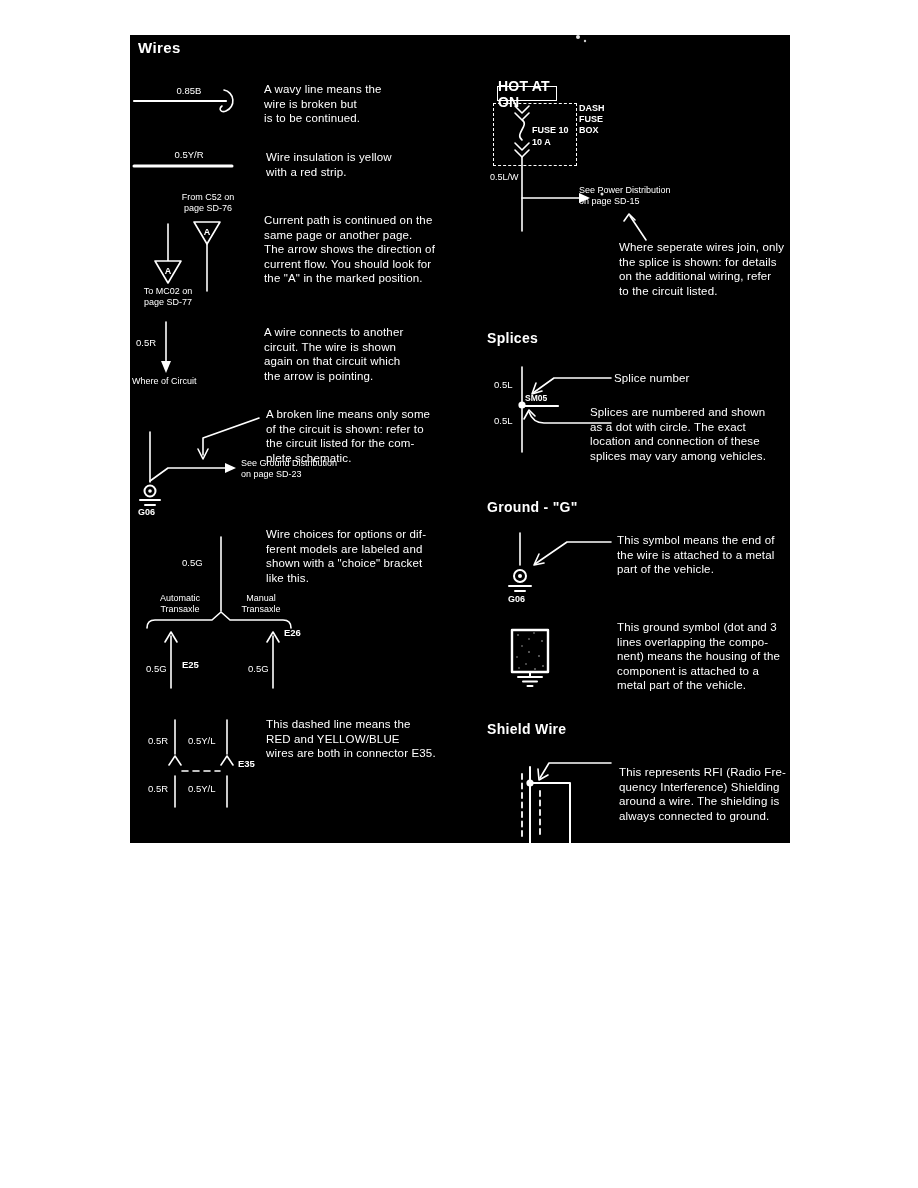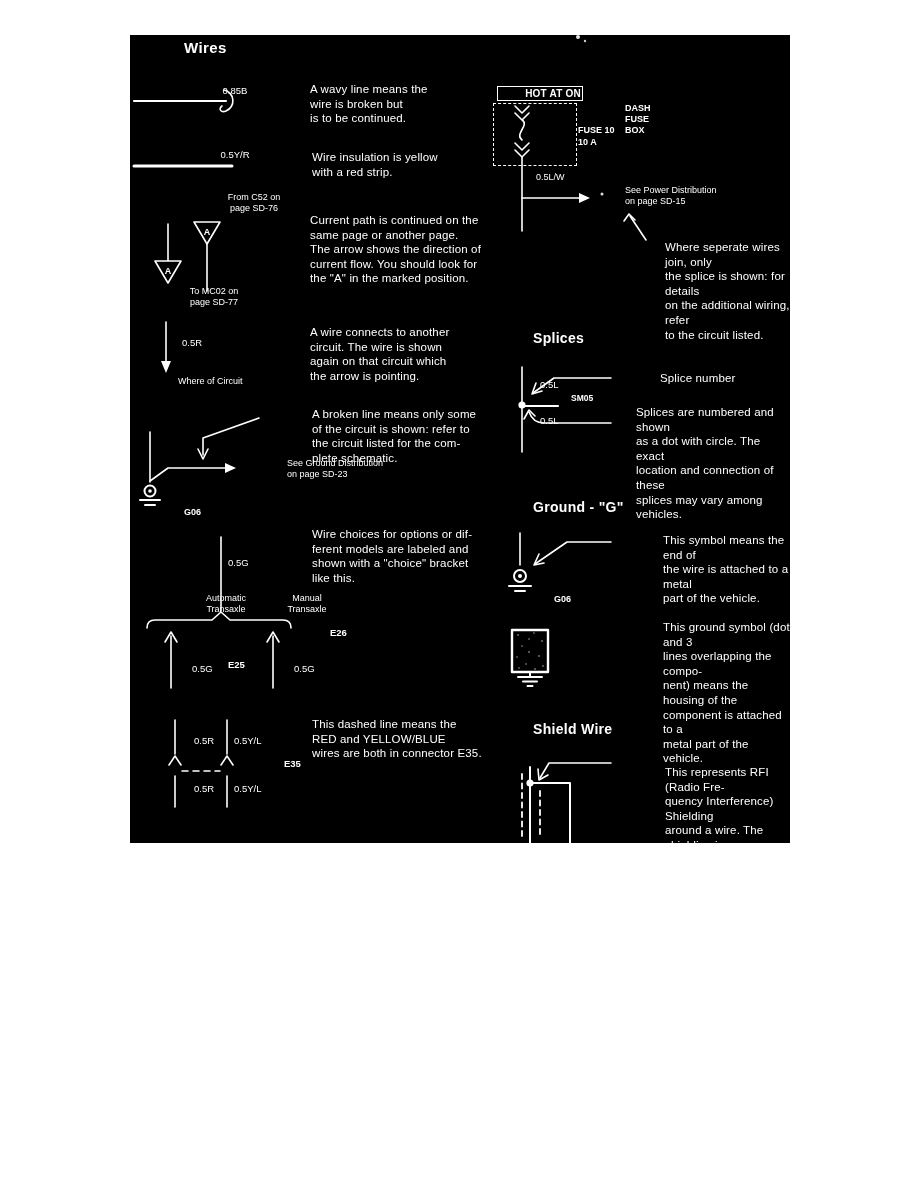--- a/index.html
+++ b/index.html
@@ -1,29 +1,29 @@
 <!DOCTYPE html>
 <html><head>
 <meta charset="utf-8">
 <style>
   html,body{margin:0;padding:0;background:#ffffff;}
   .page{position:relative;width:918px;height:1188px;background:#ffffff;overflow:hidden;
         font-family:"Liberation Sans",sans-serif;}
   .panel{position:absolute;left:130px;top:35px;width:660px;height:808px;background:#000;color:#fff;}
   .art{position:absolute;left:0;top:0;}
-  .abs{position:absolute;white-space:pre-line;color:#fff;margin-left:46px;}
+  .abs{position:absolute;white-space:pre-line;color:#fff;}
   .h1{font-size:15px;font-weight:bold;letter-spacing:.4px;}
   .h2{font-size:14px;font-weight:bold;letter-spacing:.3px;}
   .txt{font-size:11.5px;line-height:14.6px;letter-spacing:.15px;}
   .small{font-size:9px;line-height:11px;}
   .lbl{font-size:9.5px;line-height:11px;}
   .b{font-weight:bold;}
   .ctr{text-align:center;}
   .hotbox{position:absolute;border:1.5px solid #fff;display:flex;align-items:center;justify-content:center;
-          font-size:10px;font-weight:bold;color:#fff;letter-spacing:.2px;padding-left:26px;}
+          font-size:14px;font-weight:bold;color:#fff;letter-spacing:.2px;}
   .fusebox{position:absolute;border:1.6px dashed #fff;}
 </style>
 </head>
 <body>
 
 <div class="page">
   <div class="panel">
 
     <svg class="art" width="660" height="808" viewBox="0 0 660 808">
       <g stroke="#ffffff" fill="none" stroke-width="1.6" stroke-linecap="round" stroke-linejoin="round">

